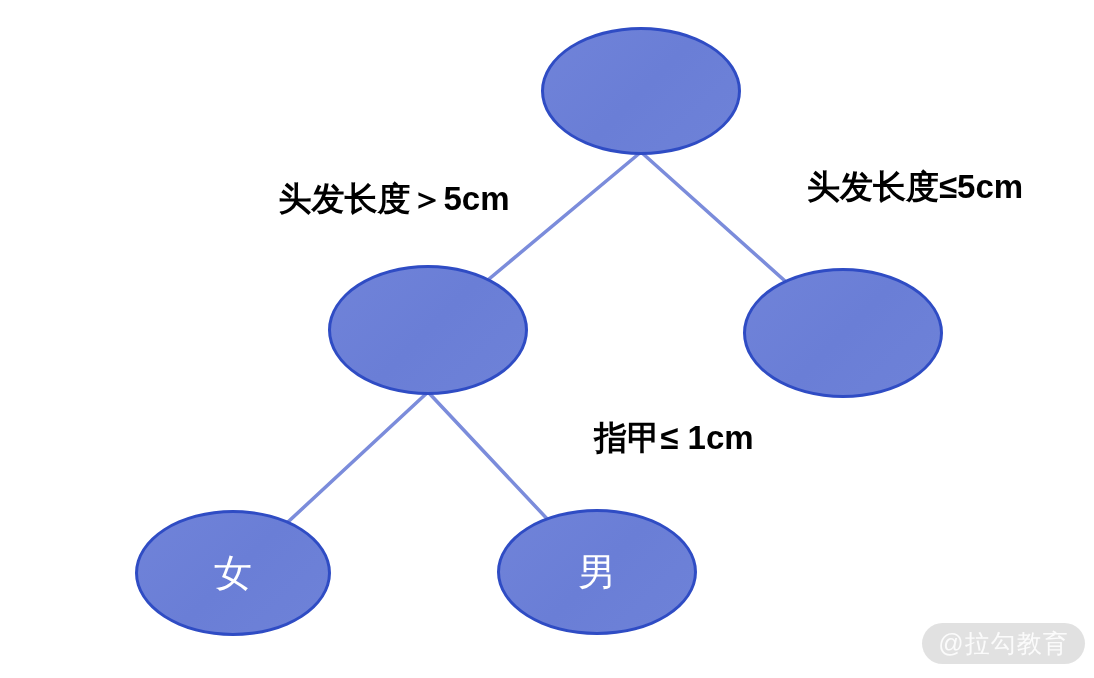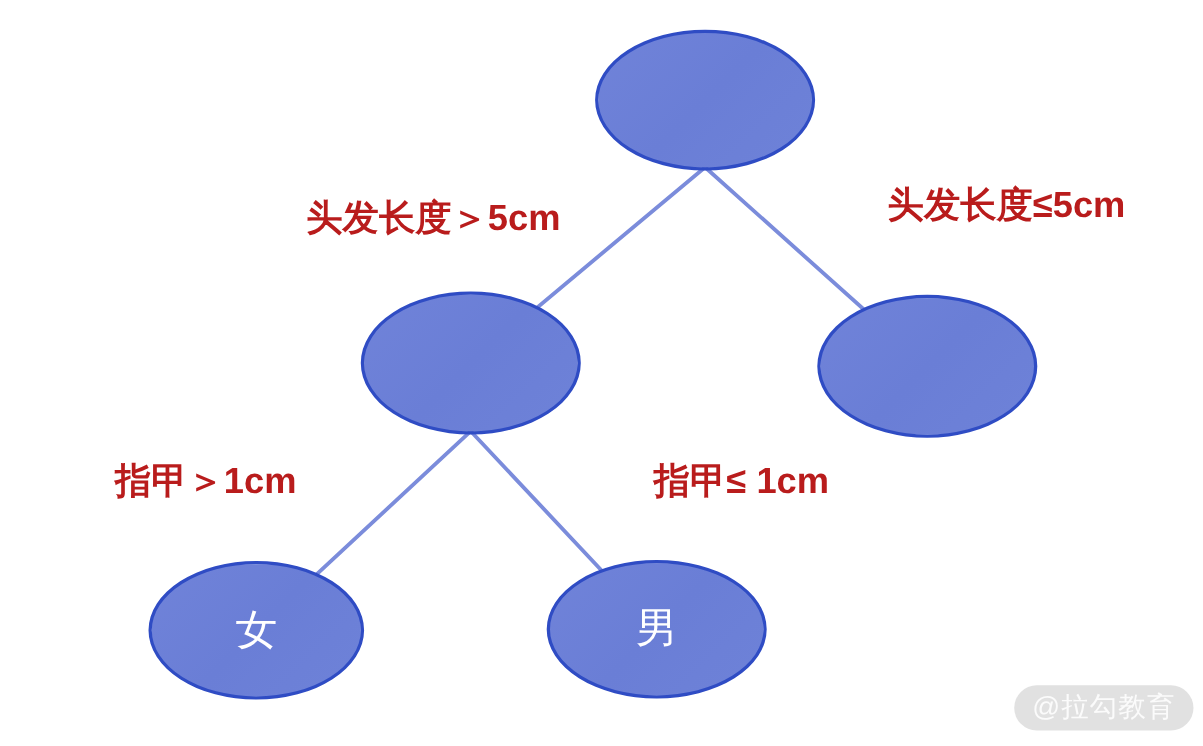--- a/index.html
+++ b/index.html
@@ -39,21 +39,21 @@
     color: #ffffff;
     font-size: 38px;
     font-weight: 500;
     line-height: 1;
     user-select: none;
   }
   .edge-label {
     position: absolute;
     z-index: 3;
     transform: translate(-50%, -50%);
-    color: #b91c1c;
+    color: #000000;
     font-size: 33px;
     font-weight: 700;
     white-space: nowrap;
     line-height: 1;
     user-select: none;
   }
   .watermark {
     position: absolute;
     z-index: 4;
     left: 922px;
@@ -115,21 +115,20 @@
   </div>
 
   <div class="node node-male">
     <span class="node-label">男</span>
   </div>
 
   <div class="edge-label edge-label-hair-long">头发长度＞5cm</div>
 
   <div class="edge-label edge-label-hair-short">头发长度≤5cm</div>
 
-  <div class="edge-label edge-label-nail-long">指甲＞1cm</div>
 
   <div class="edge-label edge-label-nail-short">指甲≤ 1cm</div>
 
   <div class="watermark">
     <span class="watermark-text">@拉勾教育</span>
   </div>
 
 </div>
 
 </body></html>

